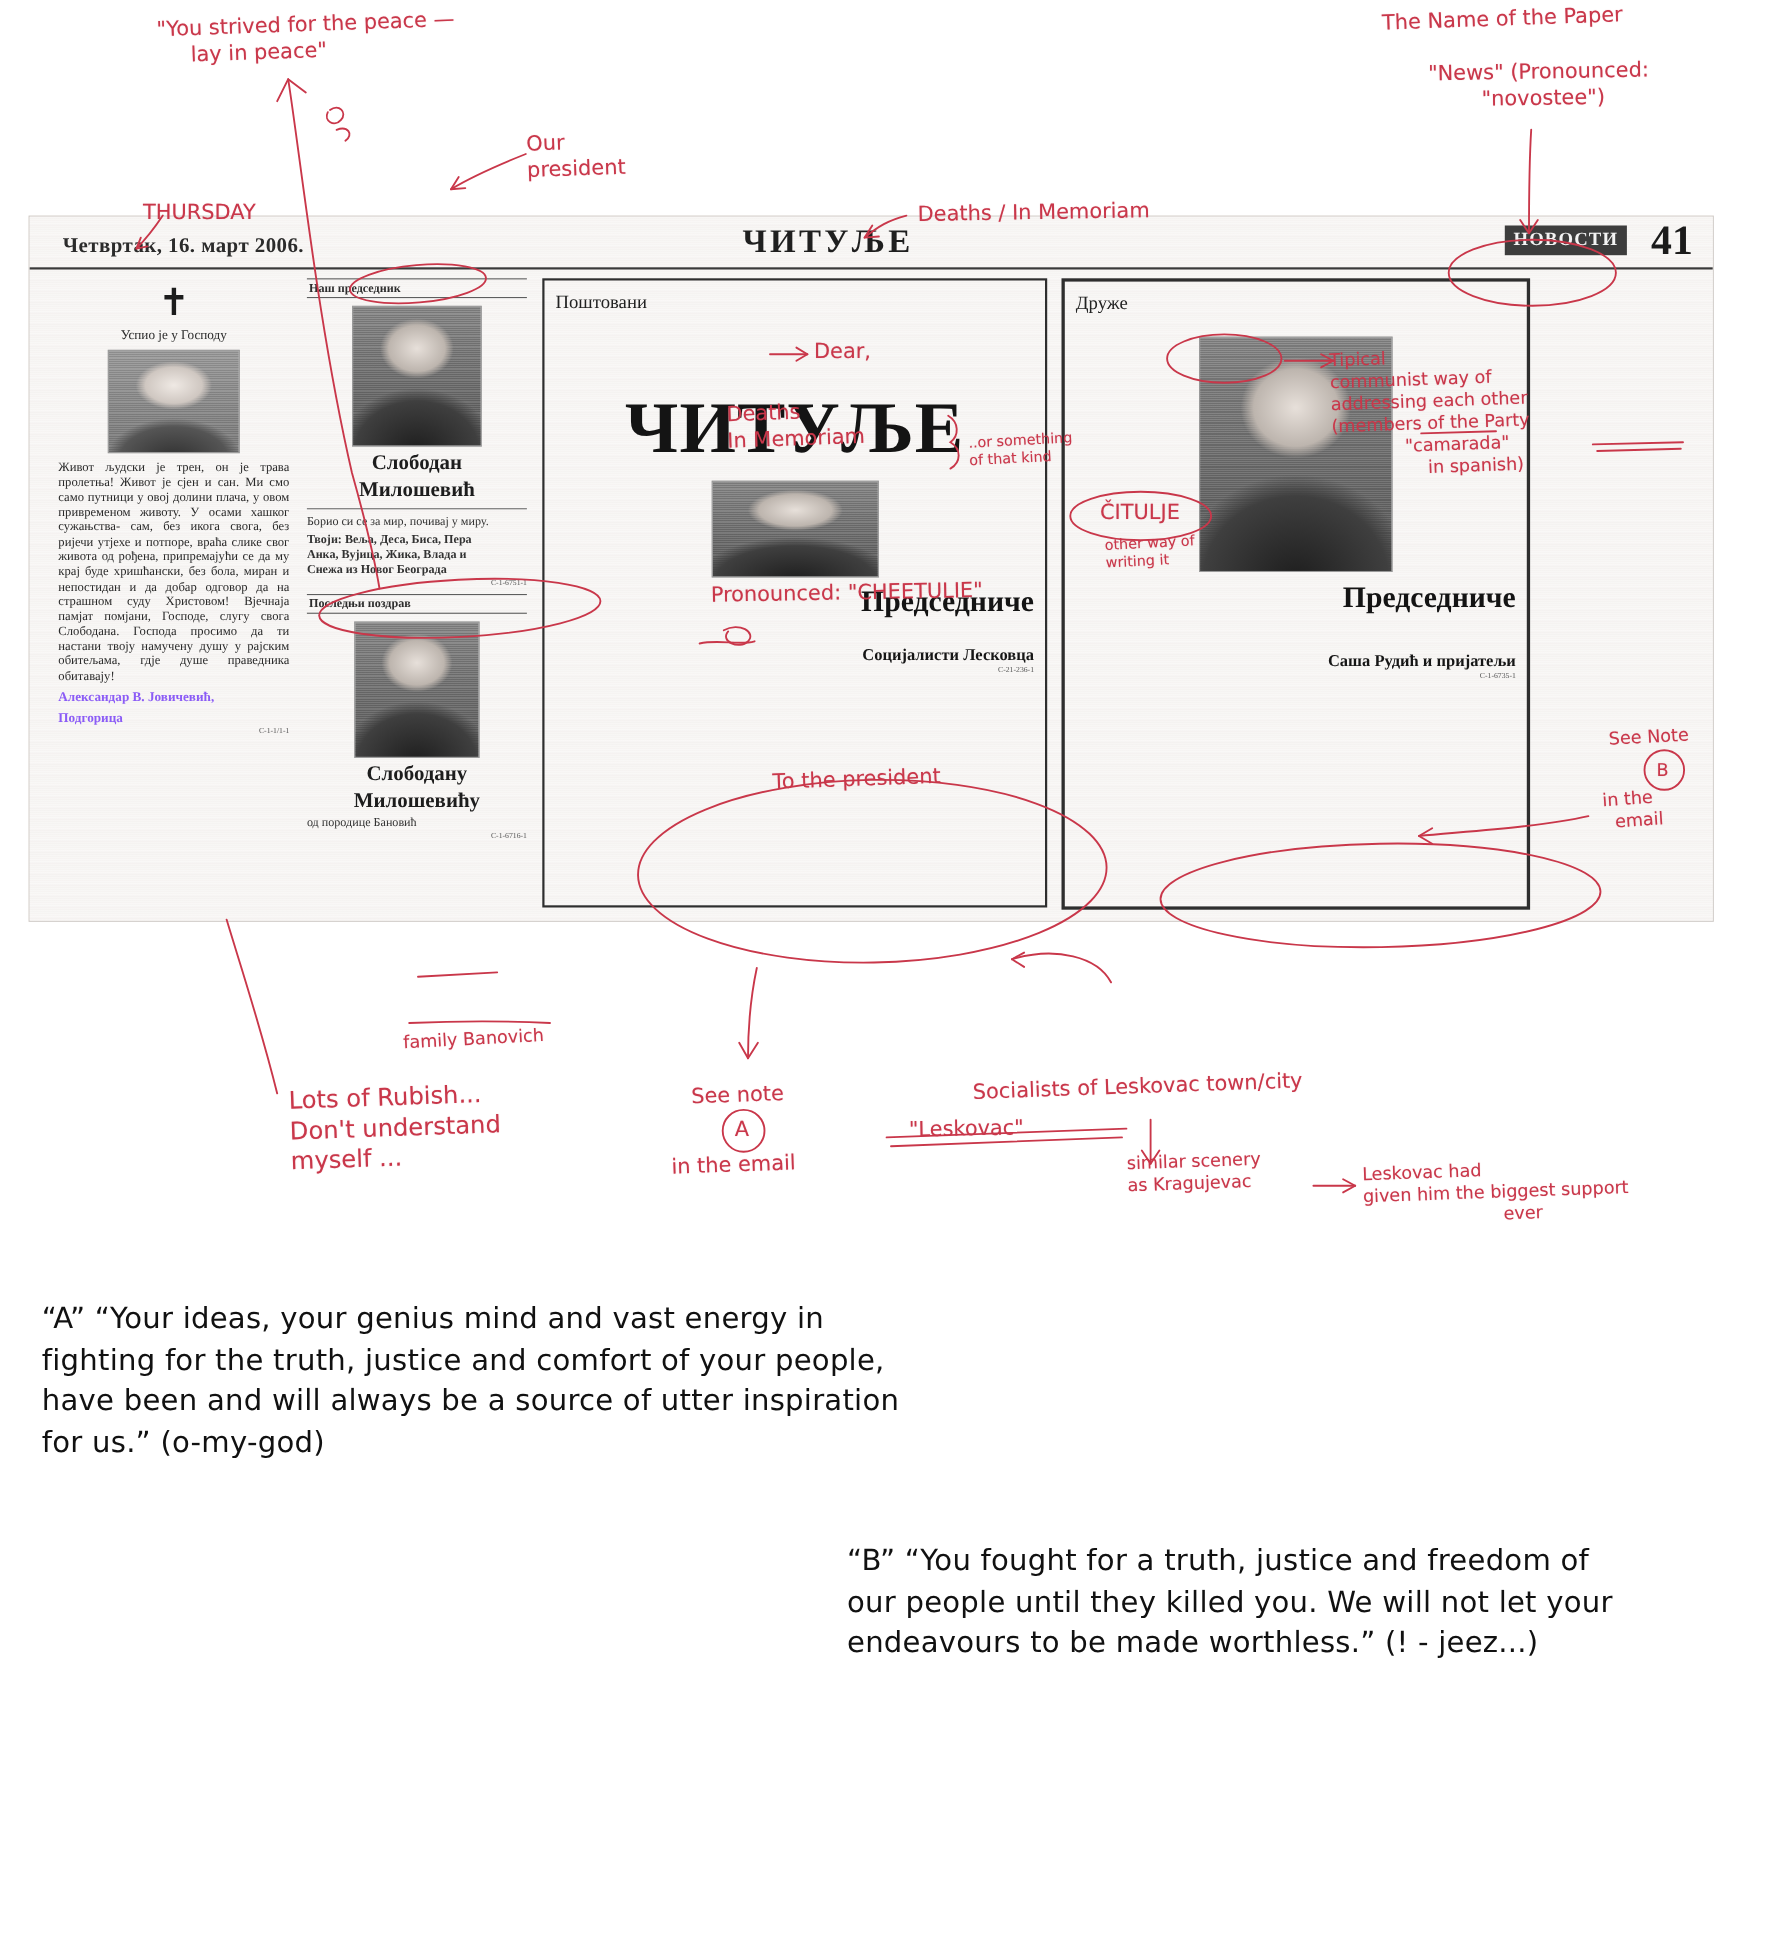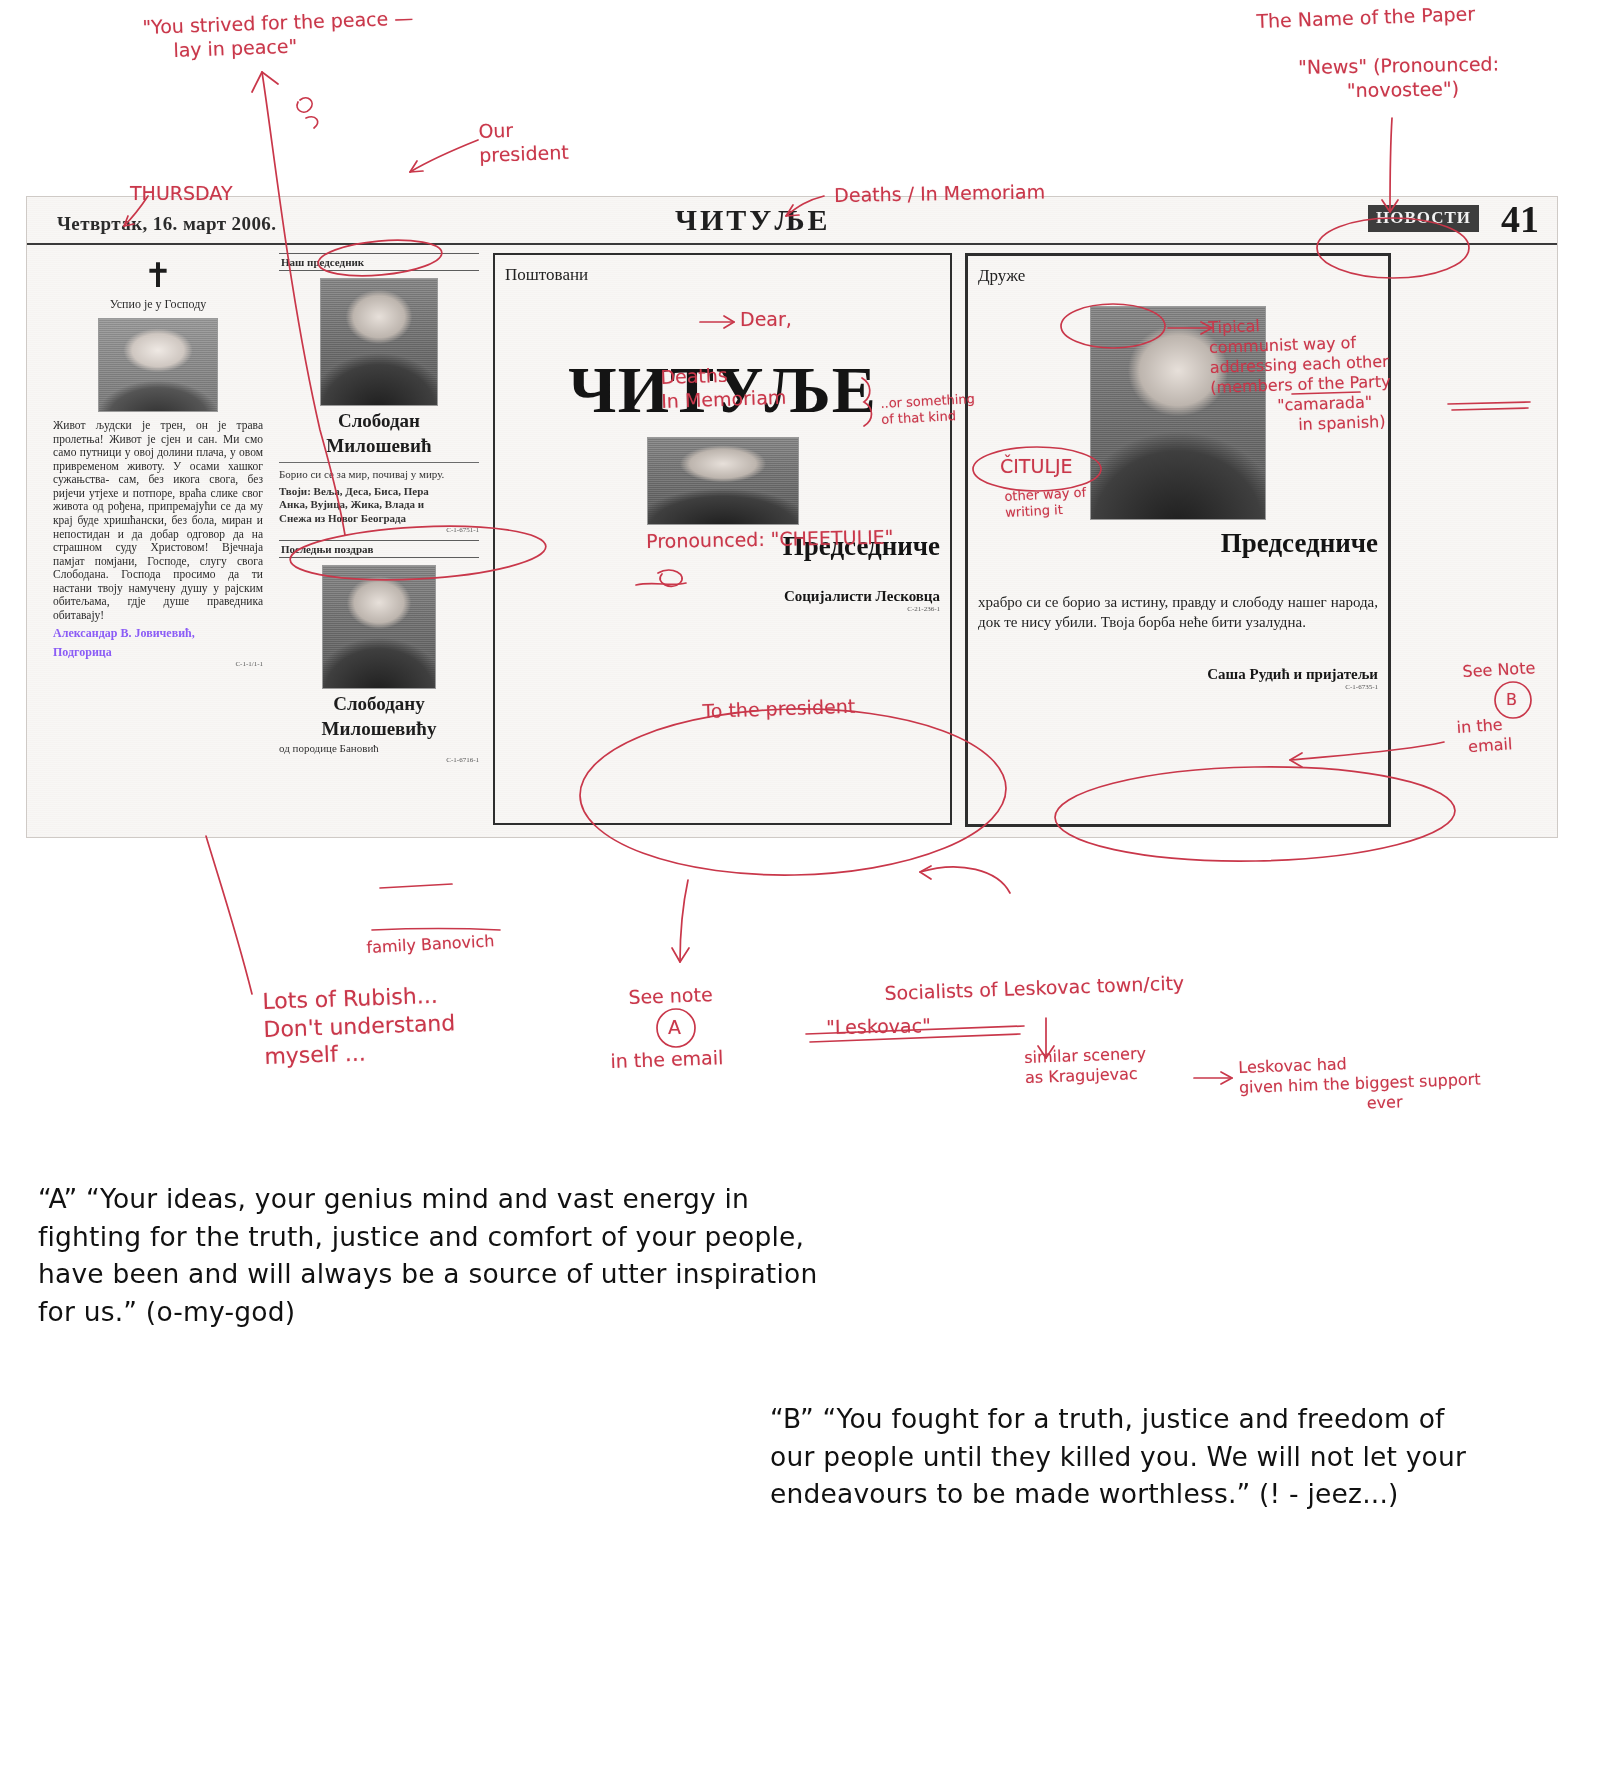--- a/index.html
+++ b/index.html
@@ -316,21 +316,20 @@
       <div class="ad-sign" style="margin-top:26px;">Социјалисти Лесковца</div>
       <div class="ref-code">C-21-236-1</div>
     </div>
   </div>
 
   <div class="col" id="col4">
     <div class="inner">
       <div class="box-label">Друже</div>
       <div class="photo dark" style="width:174px;height:212px;margin:20px auto 8px;"></div>
       <div class="headline-mid">Председниче</div>
-      <div class="ad-body" style="margin-top:34px;">храбро си се борио за истину, правду и слободу нашег народа, док те нису убили. Твоја борба неће бити узалудна.</div>
       <div class="ad-sign" style="margin-top:34px;">Саша Рудић и пријатељи</div>
       <div class="ref-code">C-1-6735-1</div>
     </div>
   </div>
 </div>
 
 <div id="ann">
 
   <svg id="ink" viewBox="0 0 1612 1100">
 

